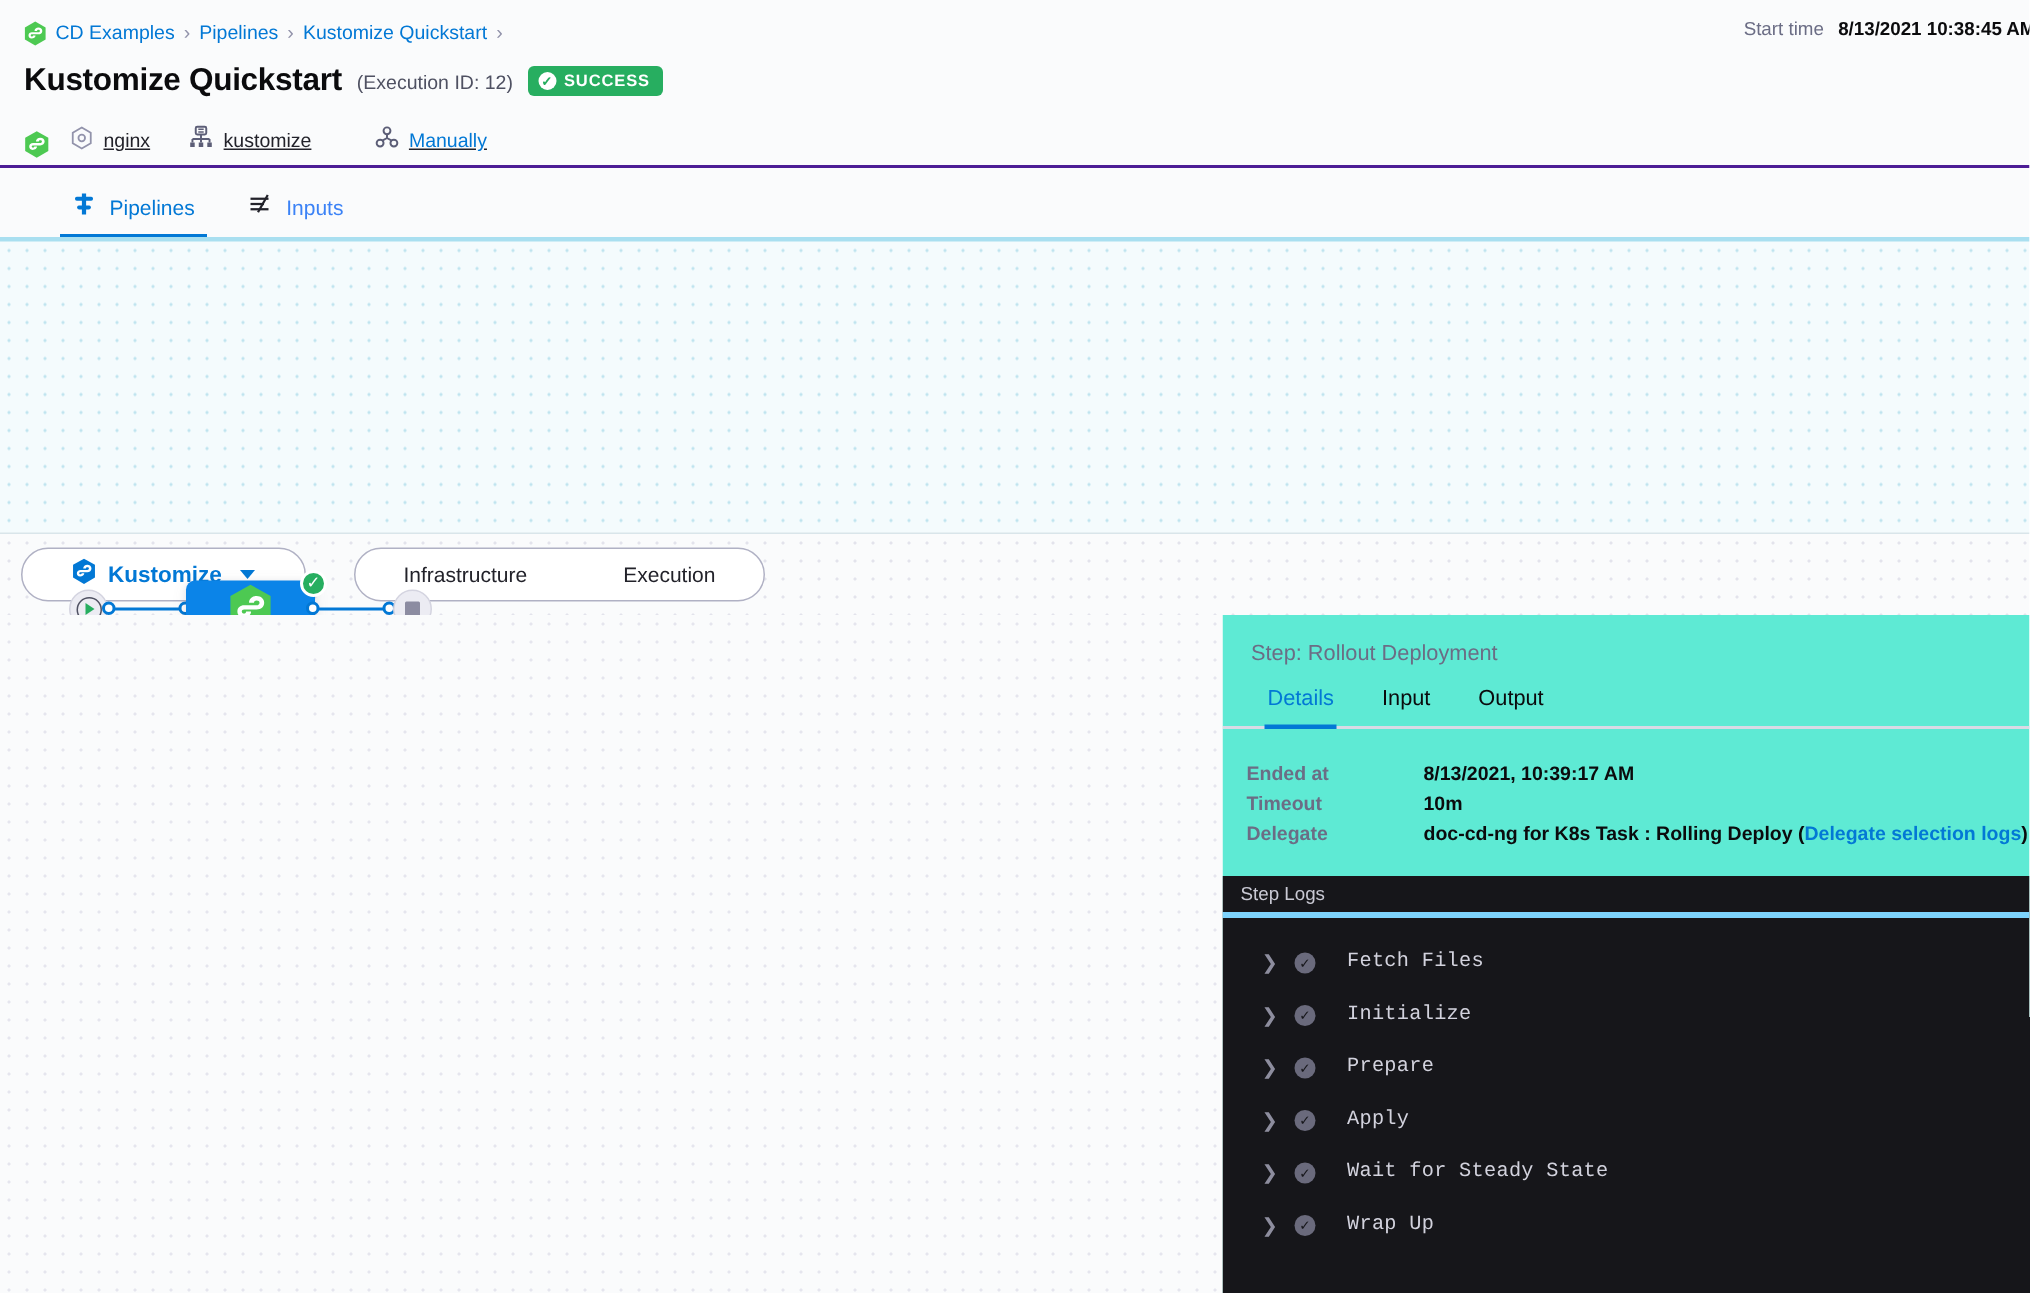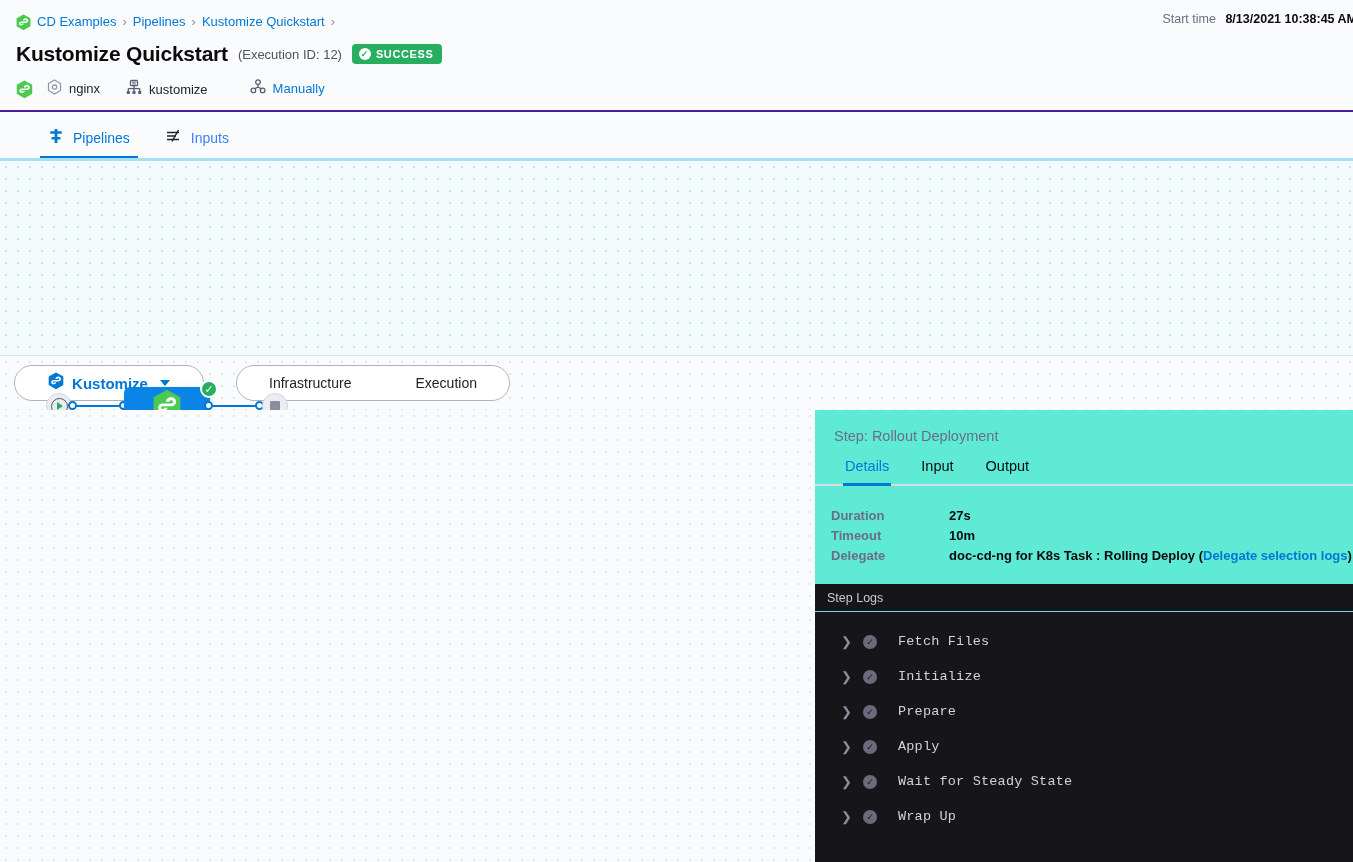--- a/index.html
+++ b/index.html
@@ -38,22 +38,22 @@
     background: #27ae60; color: #fff; border-radius: 4px;
     font-size: 11px; font-weight: bold; letter-spacing: .6px;
     padding: 4px 9px 4px 7px;
   }
   .status-badge .chk {
     width: 12px; height: 12px; border-radius: 50%;
     background: #fff; color: #27ae60; display:flex; align-items:center; justify-content:center;
     font-size: 9px; line-height: 1;
   }
   .meta-row {
-    display: flex; align-items: flex-start; margin-top: 10px; height: 24px;
-    font-size: 13px; color: #22222a;
+    display: flex; align-items: flex-end; margin-top: 10px; height: 24px;
+    font-size: 13px; color: #22222a; text-decoration: underline;
   }
   .meta-item { display: flex; align-items: center; gap: 7px; }
   .meta-gap-a { margin-left: 16px; }
   .meta-gap-b { margin-left: 26px; }
   .meta-gap-c { margin-left: 42px; }
   .meta-link { color: #0278d5; cursor: pointer; }
   .start-time {
     position: absolute; top: 12px; right: -4px;
     font-size: 12.5px; white-space: nowrap;
   }
@@ -162,21 +162,21 @@
   .drow { display: flex; font-size: 13px; line-height: 20px; }
   .dlabel { width: 118px; color: #6b6d85; font-weight: bold; }
   .dval { color: #0b0b0d; font-weight: bold; }
   .dval .lnk { color: #0278d5; font-weight: bold; cursor: pointer; }
   .dval .paren { font-weight: bold; color: #0b0b0d; }
 
   
   .logs { flex: 1; background: #16161a; display: flex; flex-direction: column; margin-top: 18px; }
   .logs-hdr {
     height: 28px; display: flex; align-items: center; padding-left: 12px;
-    font-size: 12.5px; color: #c9c9d4; border-bottom: 1px solid #7dd3fc;
+    font-size: 12.5px; color: #c9c9d4; border-bottom: 4px solid #7dd3fc;
   }
   .logs-body { padding-top: 12px; }
   .log-row {
     height: 35px; display: flex; align-items: center; padding-left: 26px; cursor: pointer;
   }
   .log-chev { width: 22px; color: #8d8d9e; font-size: 13px; }
   .log-state {
     width: 14px; height: 14px; border-radius: 50%; background: #6a6a7c; color: #16161a;
     font-size: 9px; display: flex; align-items: center; justify-content: center;
     margin-right: 21px; flex: none;
@@ -395,22 +395,22 @@
     <div class="rp-title">Step: Rollout Deployment</div>
 
     <div class="rp-tabs">
       <div class="rp-tab active">Details</div>
       <div class="rp-tab">Input</div>
       <div class="rp-tab">Output</div>
     </div>
 
     <div class="rp-details">
       <div class="drow">
-        <span class="dlabel">Duration</span>
-        <span class="dval">27s</span>
+        <span class="dlabel">Ended at</span>
+        <span class="dval">8/13/2021, 10:39:17 AM</span>
       </div>
       <div class="drow">
         <span class="dlabel">Timeout</span>
         <span class="dval">10m</span>
       </div>
       <div class="drow">
         <span class="dlabel">Delegate</span>
         <span class="dval"><span>doc-cd-ng for K8s Task : Rolling Deploy (</span><span class="lnk">Delegate selection logs</span><span class="paren">)</span></span>
       </div>
     </div>

